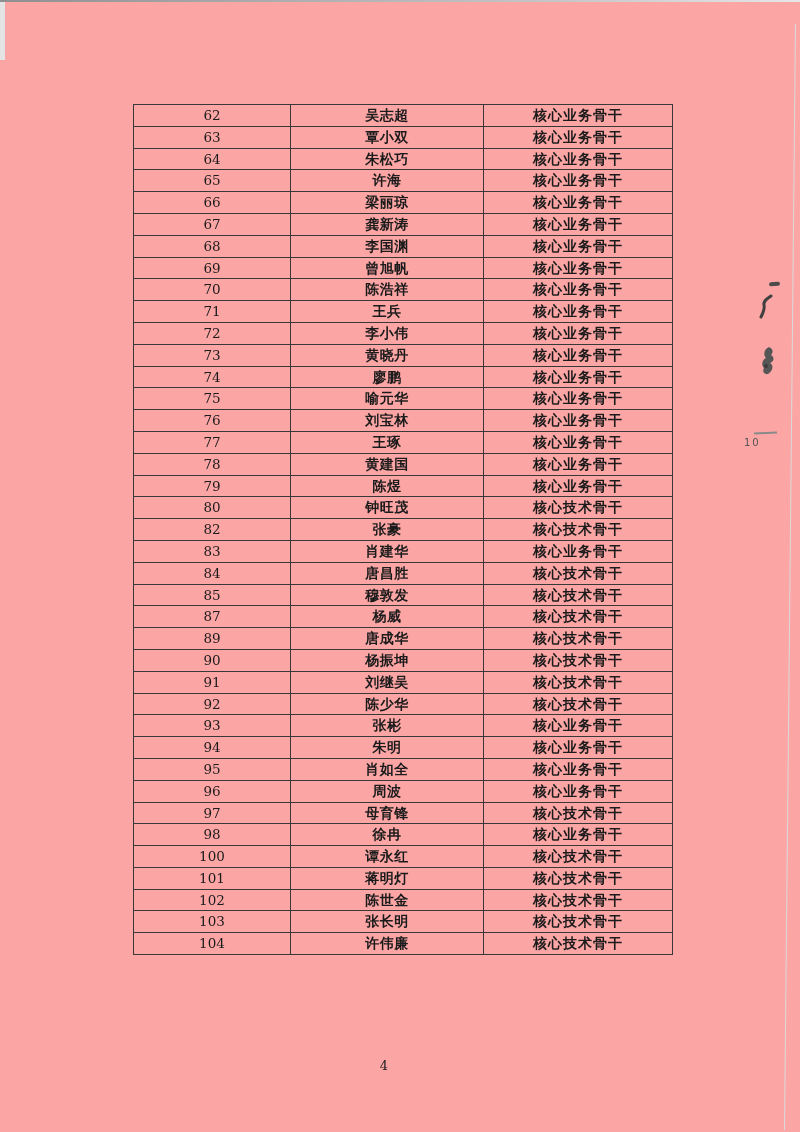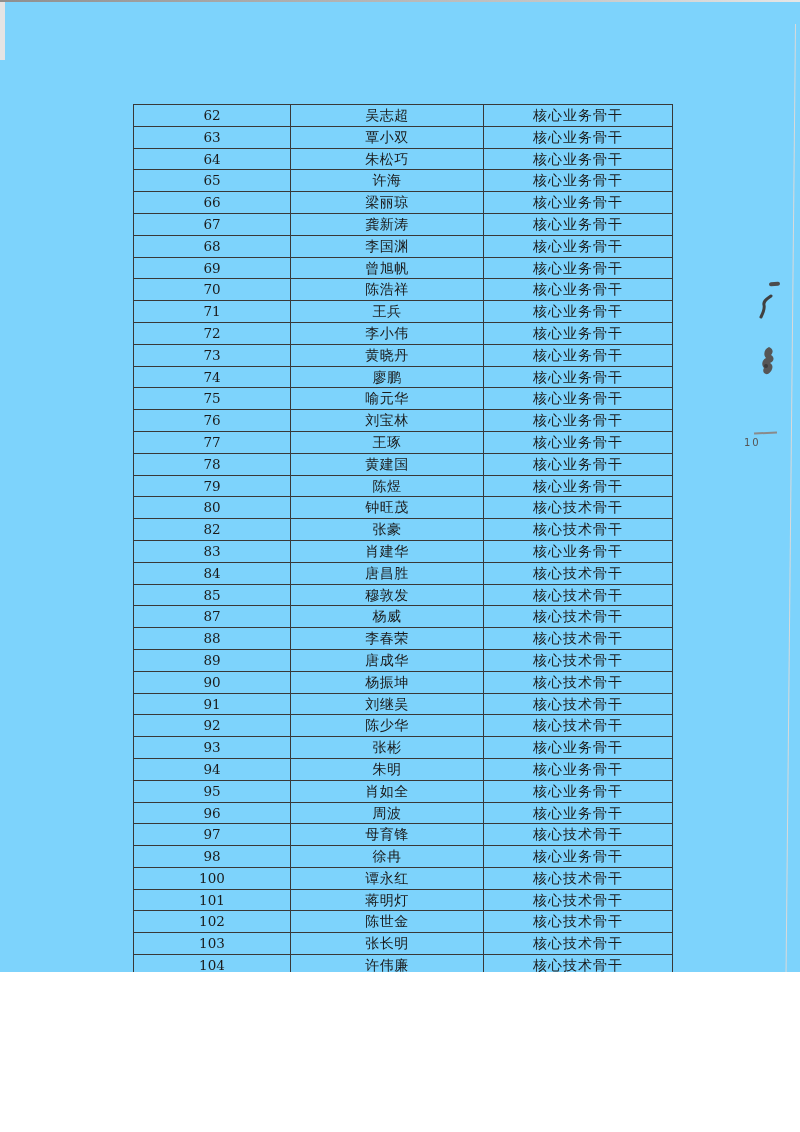--- a/index.html
+++ b/index.html
@@ -1,19 +1,19 @@
 <!DOCTYPE html>
 <html><head>
 <meta charset="utf-8">
 <style>
   html,body{margin:0;padding:0;background:#ffffff;}
   .page{
     position:relative;
-    width:800px;height:972px;
-    background:#7dd3fc;
+    width:800px;height:1132px;
+    background:#fca5a5;
     overflow:hidden;
     font-family:"DejaVu Serif","Liberation Serif",serif;
   }
   
   .top-edge{
     position:absolute;top:0;left:0;width:800px;height:2px;
     background:linear-gradient(90deg,#8f8f8f,#adadad 35%,#c6c6c6 70%,#e6e6e6 100%);
   }
   .left-smudge{
     position:absolute;top:2px;left:0;width:5px;height:58px;
@@ -47,22 +47,22 @@
   }
   table.roster td{
     border:1px solid #383838;
     height:20.8px;line-height:20.8px;
     padding:0;margin:0;
     text-align:center;vertical-align:middle;
     font-size:14px;color:#1b1b1b;
     overflow:hidden;white-space:nowrap;
   }
   table.roster td.c-no{font-size:13.5px;}
-  table.roster td.c-name{letter-spacing:0.5px;}
-  table.roster td.c-cat{letter-spacing:1px;}
+  table.roster td.c-name{letter-spacing:0.5px;font-weight:bold;}
+  table.roster td.c-cat{letter-spacing:1px;font-weight:bold;}
   .page-num{
     position:absolute;left:372px;top:1058px;width:24px;
     text-align:center;font-size:13px;color:#222;
   }
 </style>
 </head>
 <body>
 
 <div class="page">
 
@@ -191,25 +191,20 @@
           <td class="c-no">85</td>
           <td class="c-name">穆敦发</td>
           <td class="c-cat">核心技术骨干</td>
         </tr>
         <tr>
           <td class="c-no">87</td>
           <td class="c-name">杨威</td>
           <td class="c-cat">核心技术骨干</td>
         </tr>
         <tr>
-          <td class="c-no">88</td>
-          <td class="c-name">李春荣</td>
-          <td class="c-cat">核心技术骨干</td>
-        </tr>
-        <tr>
           <td class="c-no">89</td>
           <td class="c-name">唐成华</td>
           <td class="c-cat">核心技术骨干</td>
         </tr>
         <tr>
           <td class="c-no">90</td>
           <td class="c-name">杨振坤</td>
           <td class="c-cat">核心技术骨干</td>
         </tr>
         <tr>

